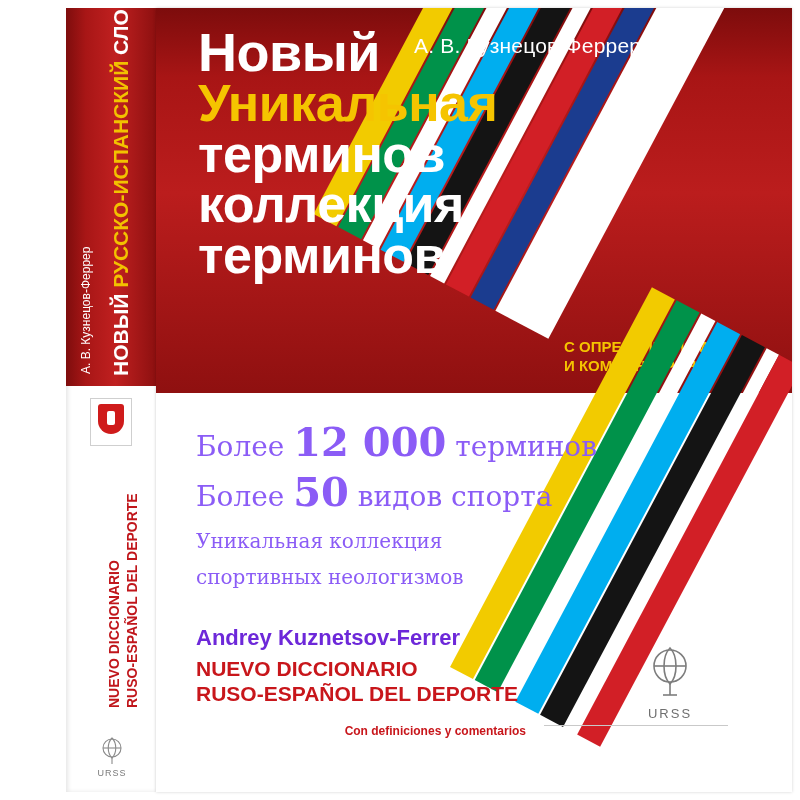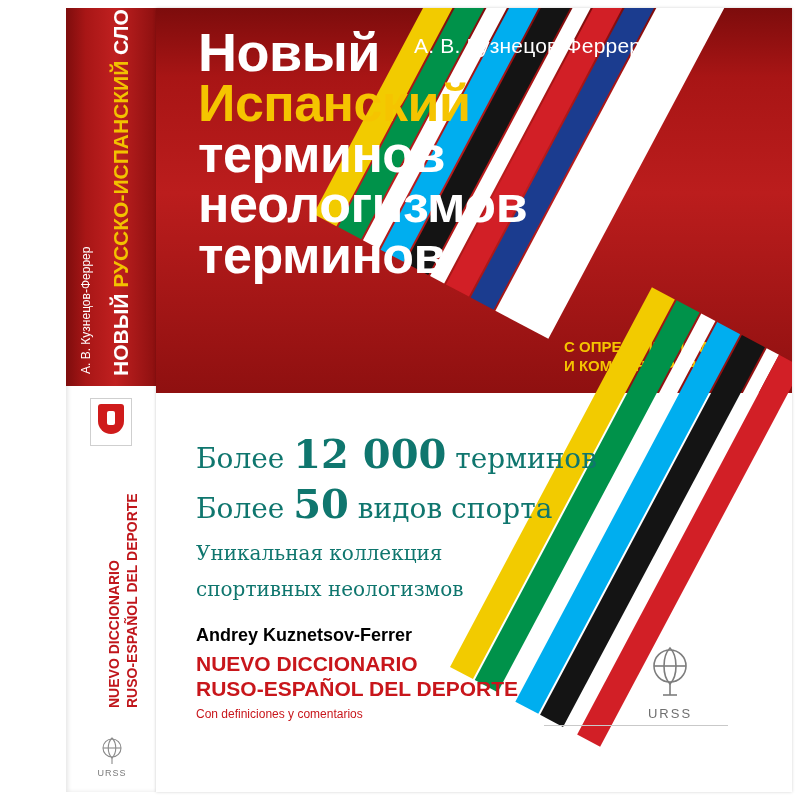--- a/index.html
+++ b/index.html
@@ -212,23 +212,23 @@
   .stripes-bottom i {
     position: absolute;
     top: 0;
     height: 430px;
     display: block;
   }
 
   .claims {
     position: absolute;
     left: 40px;
-    top: 36px;
+    top: 24px;
     width: 470px;
-    color: #0f766e;
+    color: #8b5cf6;
   }
   .claim {
     font-family: "DejaVu Serif", serif;
     font-size: 28px;
     line-height: 1.25;
     white-space: nowrap;
   }
   .claim .num {
     font-size: 40px;
     font-weight: bold;
@@ -240,36 +240,37 @@
     margin-top: 12px;
   }
 
   .es-block {
     position: absolute;
     left: 40px;
     top: 232px;
     width: 330px;
   }
   .es-author {
-    color: #000000;
-    font-weight: bold;
-    font-size: 18px;
+    color: #6d28d9;
+    font-weight: bold;
+    font-size: 22px;
     margin-bottom: 6px;
   }
   .es-l1, .es-l2 {
     color: #c8161b;
     font-weight: bold;
     font-size: 21px;
     line-height: 1.18;
   }
   .es-note {
     color: #c8161b;
-    font-weight: normal;
+    font-weight: bold;
     font-size: 12px;
-    margin-top: 5px;
+    margin-top: 17px;
+    text-align: right;
   }
   .en-block {
     position: absolute;
     left: 40px;
     top: 348px;
     color: #1b1b1b;
     font-weight: bold;
     font-size: 15px;
     line-height: 1.25;
   }
@@ -344,23 +345,23 @@
         <i style="left:132px; width:16px; background:#ffffff;"></i>
         <i style="left:150px; width:26px; background:#d21f26;"></i>
         <i style="left:178px; width:26px; background:#1b3c8f;"></i>
         <i style="left:206px; width:60px; background:#ffffff;"></i>
       </div>
 
       <div class="author-name">А. В. Кузнецов-Феррер</div>
 
       <div class="title-block">
         <div class="title-line t-white t-big">Новый</div>
-        <div class="title-line t-yellow">Испанский</div>
+        <div class="title-line t-yellow">Уникальная</div>
         <div class="title-line t-white">терминов</div>
-        <div class="title-line t-white">неологизмов</div>
+        <div class="title-line t-white">коллекция</div>
         <div class="title-line t-white">терминов</div>
       </div>
 
       <div class="subtitle">
         <div>С ОПРЕДЕЛЕНИЯМИ</div>
         <div>И КОММЕНТАРИЯМИ</div>
       </div>
     </div>
 
     <div class="lower">

